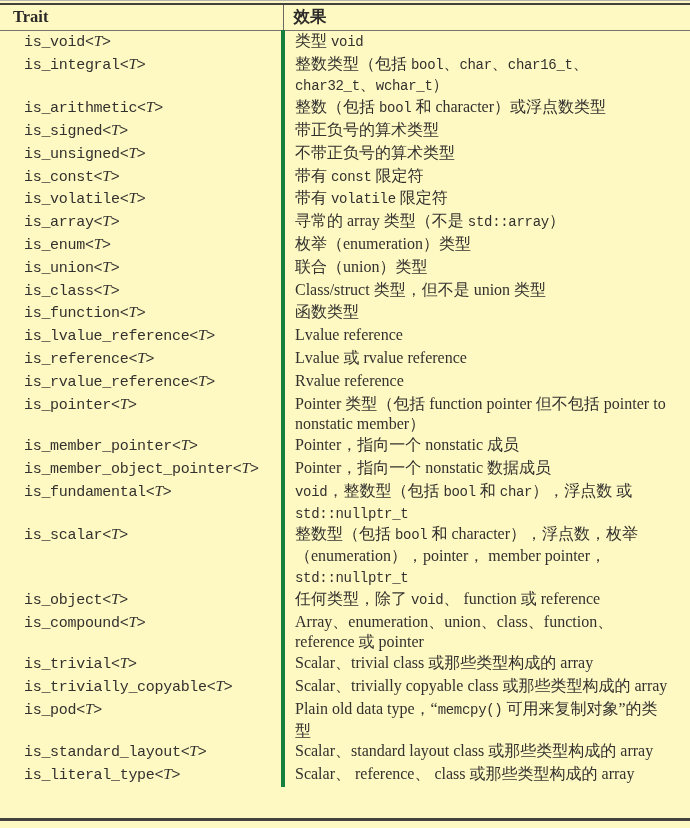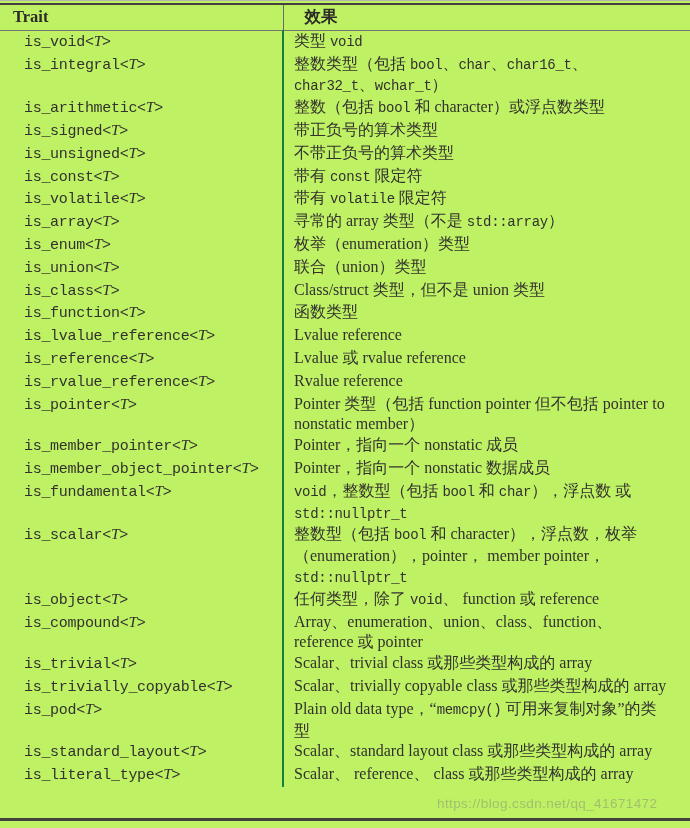--- a/index.html
+++ b/index.html
@@ -1,20 +1,20 @@
 <!DOCTYPE html>
 <html><head>
 <meta charset="utf-8">
 <style>
   html, body { margin: 0; padding: 0; }
   .page {
     position: relative;
     width: 690px;
     height: 828px;
-    background: #bef264;
+    background: #fef9c3;
     overflow: hidden;
     box-sizing: border-box;
     color: #33312e;
   }
   .edge-line { height: 1px; background: #b7b5b0; }
   .rule { height: 2px; background: #44423f; }
   .rule.top { margin-top: 2px; }
   .rule.bottom { position: absolute; left: 0; right: 0; top: 818px; height: 3px; }
   table.traits {
     border-collapse: collapse;
@@ -24,38 +24,38 @@
   th, td { vertical-align: top; line-height: 20.8px; }
   th {
     font-family: "Liberation Serif", serif;
     font-weight: bold;
     font-size: 16.5px;
     text-align: left;
     color: #2c2a28;
     padding: 2px 0 2px 13px;
     border-bottom: 1px solid #76746f;
   }
-  th.effect-h { border-left: 1px solid #6b6966; padding-left: 21px; }
+  th.effect-h { border-left: 1px solid #6b6966; padding-left: 10px; }
   td.trait {
     font-family: "Liberation Mono", monospace;
     font-size: 15px;
     letter-spacing: -0.3px;
     padding: 0 0 0 24px;
     white-space: nowrap;
     overflow: hidden;
   }
   td.trait i {
     font-family: "Liberation Serif", serif;
     font-style: italic;
     font-size: 15.5px;
   }
   td.effect {
     font-family: "Liberation Serif", serif;
     font-size: 16px;
-    border-left: 2px solid #15803d;
+    border-left: 4px solid #15803d;
     padding: 0 22px 0 10px;
   }
   td.effect .c {
     font-family: "Liberation Mono", monospace;
     font-size: 14px;
     letter-spacing: -0.3px;
   }
   td.effect .t { }
   .watermark {
     position: absolute;
@@ -193,14 +193,13 @@
           <td class="effect"><span class="t">Scalar、standard layout class 或那些类型构成的 array</span></td>
         </tr>
         <tr>
           <td class="trait">is_literal_type&lt;<i>T</i>&gt;</td>
           <td class="effect"><span class="t">Scalar、 reference、 class 或那些类型构成的 array</span></td>
         </tr>
       </tbody>
   </table>
 
   <div class="rule bottom"></div>
-  <div class="watermark">https://blog.csdn.net/qq_41671472</div>
 </div>
 
 </body></html>

